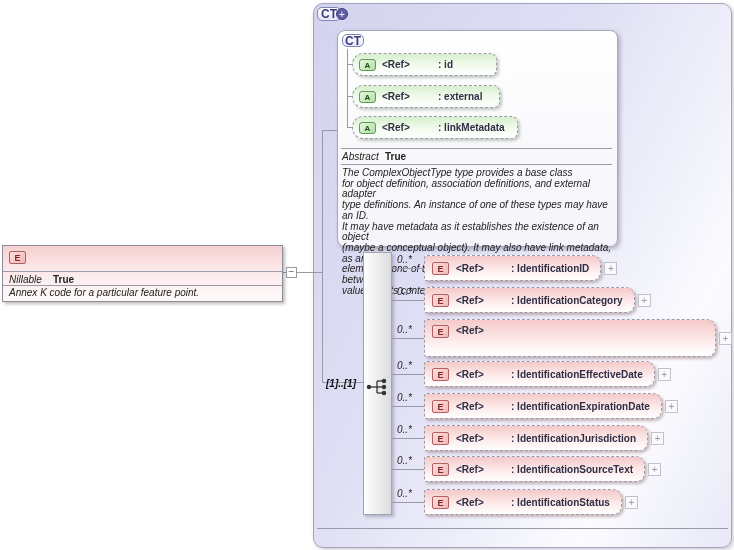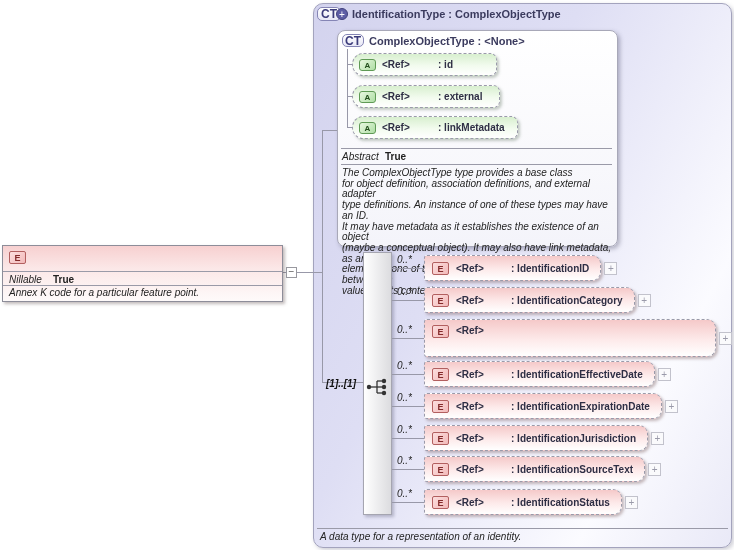--- a/index.html
+++ b/index.html
@@ -92,25 +92,23 @@
   .seq-icon{position:absolute;left:366px;top:377px;}
 </style>
 </head>
 <body>
 
 <div id="stage">
 
   <div class="outer-box"></div>
   <span class="ct-icon" style="left:317px;top:7px;width:24px;height:14px;line-height:13px;">CT</span>
   <span class="ct-plus" style="left:336px;top:8px;">+</span>
-  <div class="outer-title">IdentificationType : ComplexObjectType</div>
 
   <div class="inner-box"></div>
   <span class="ct-icon" style="left:342px;top:34px;width:22px;height:13px;line-height:12px;">CT</span>
-  <div class="inner-title">ComplexObjectType : &lt;None&gt;</div>
 
   <div class="line" style="left:347px;top:49px;width:1px;height:79px;"></div>
   <div class="line" style="left:347px;top:64px;width:6px;height:1px;"></div>
   <div class="line" style="left:347px;top:96px;width:6px;height:1px;"></div>
   <div class="line" style="left:347px;top:127px;width:6px;height:1px;"></div>
 
   <div class="attr-box" style="left:352px;top:53px;min-width:145px;">
     <span class="a-icon">A</span>
     <span class="ref">&lt;Ref&gt;</span>
     <span class="aname">: id</span>
@@ -238,21 +236,20 @@
     <span class="hseg"></span>
     <div class="elem-box">
       <span class="e-icon">E</span>
       <span class="ref">&lt;Ref&gt;</span>
       <span class="ename">: IdentificationStatus</span>
     </div>
     <span class="plus-btn">+</span>
   </div>
 
   <div class="sep" style="left:317px;top:528px;width:411px;"></div>
-  <div class="annot" style="left:320px;top:532px;width:400px;">A data type for a representation of an identity.</div>
 
   <div class="left-box">
     <span class="e-icon">E</span>
     <div class="sep" style="left:0;top:25px;width:279px;"></div>
     <span class="prop-name" style="left:6px;top:28px;">Nillable</span>
     <span class="prop-val" style="left:50px;top:28px;">True</span>
     <div class="sep" style="left:0;top:39px;width:279px;"></div>
     <div class="annot" style="left:6px;top:42px;width:270px;">Annex K code for a particular feature point.</div>
   </div>
 

